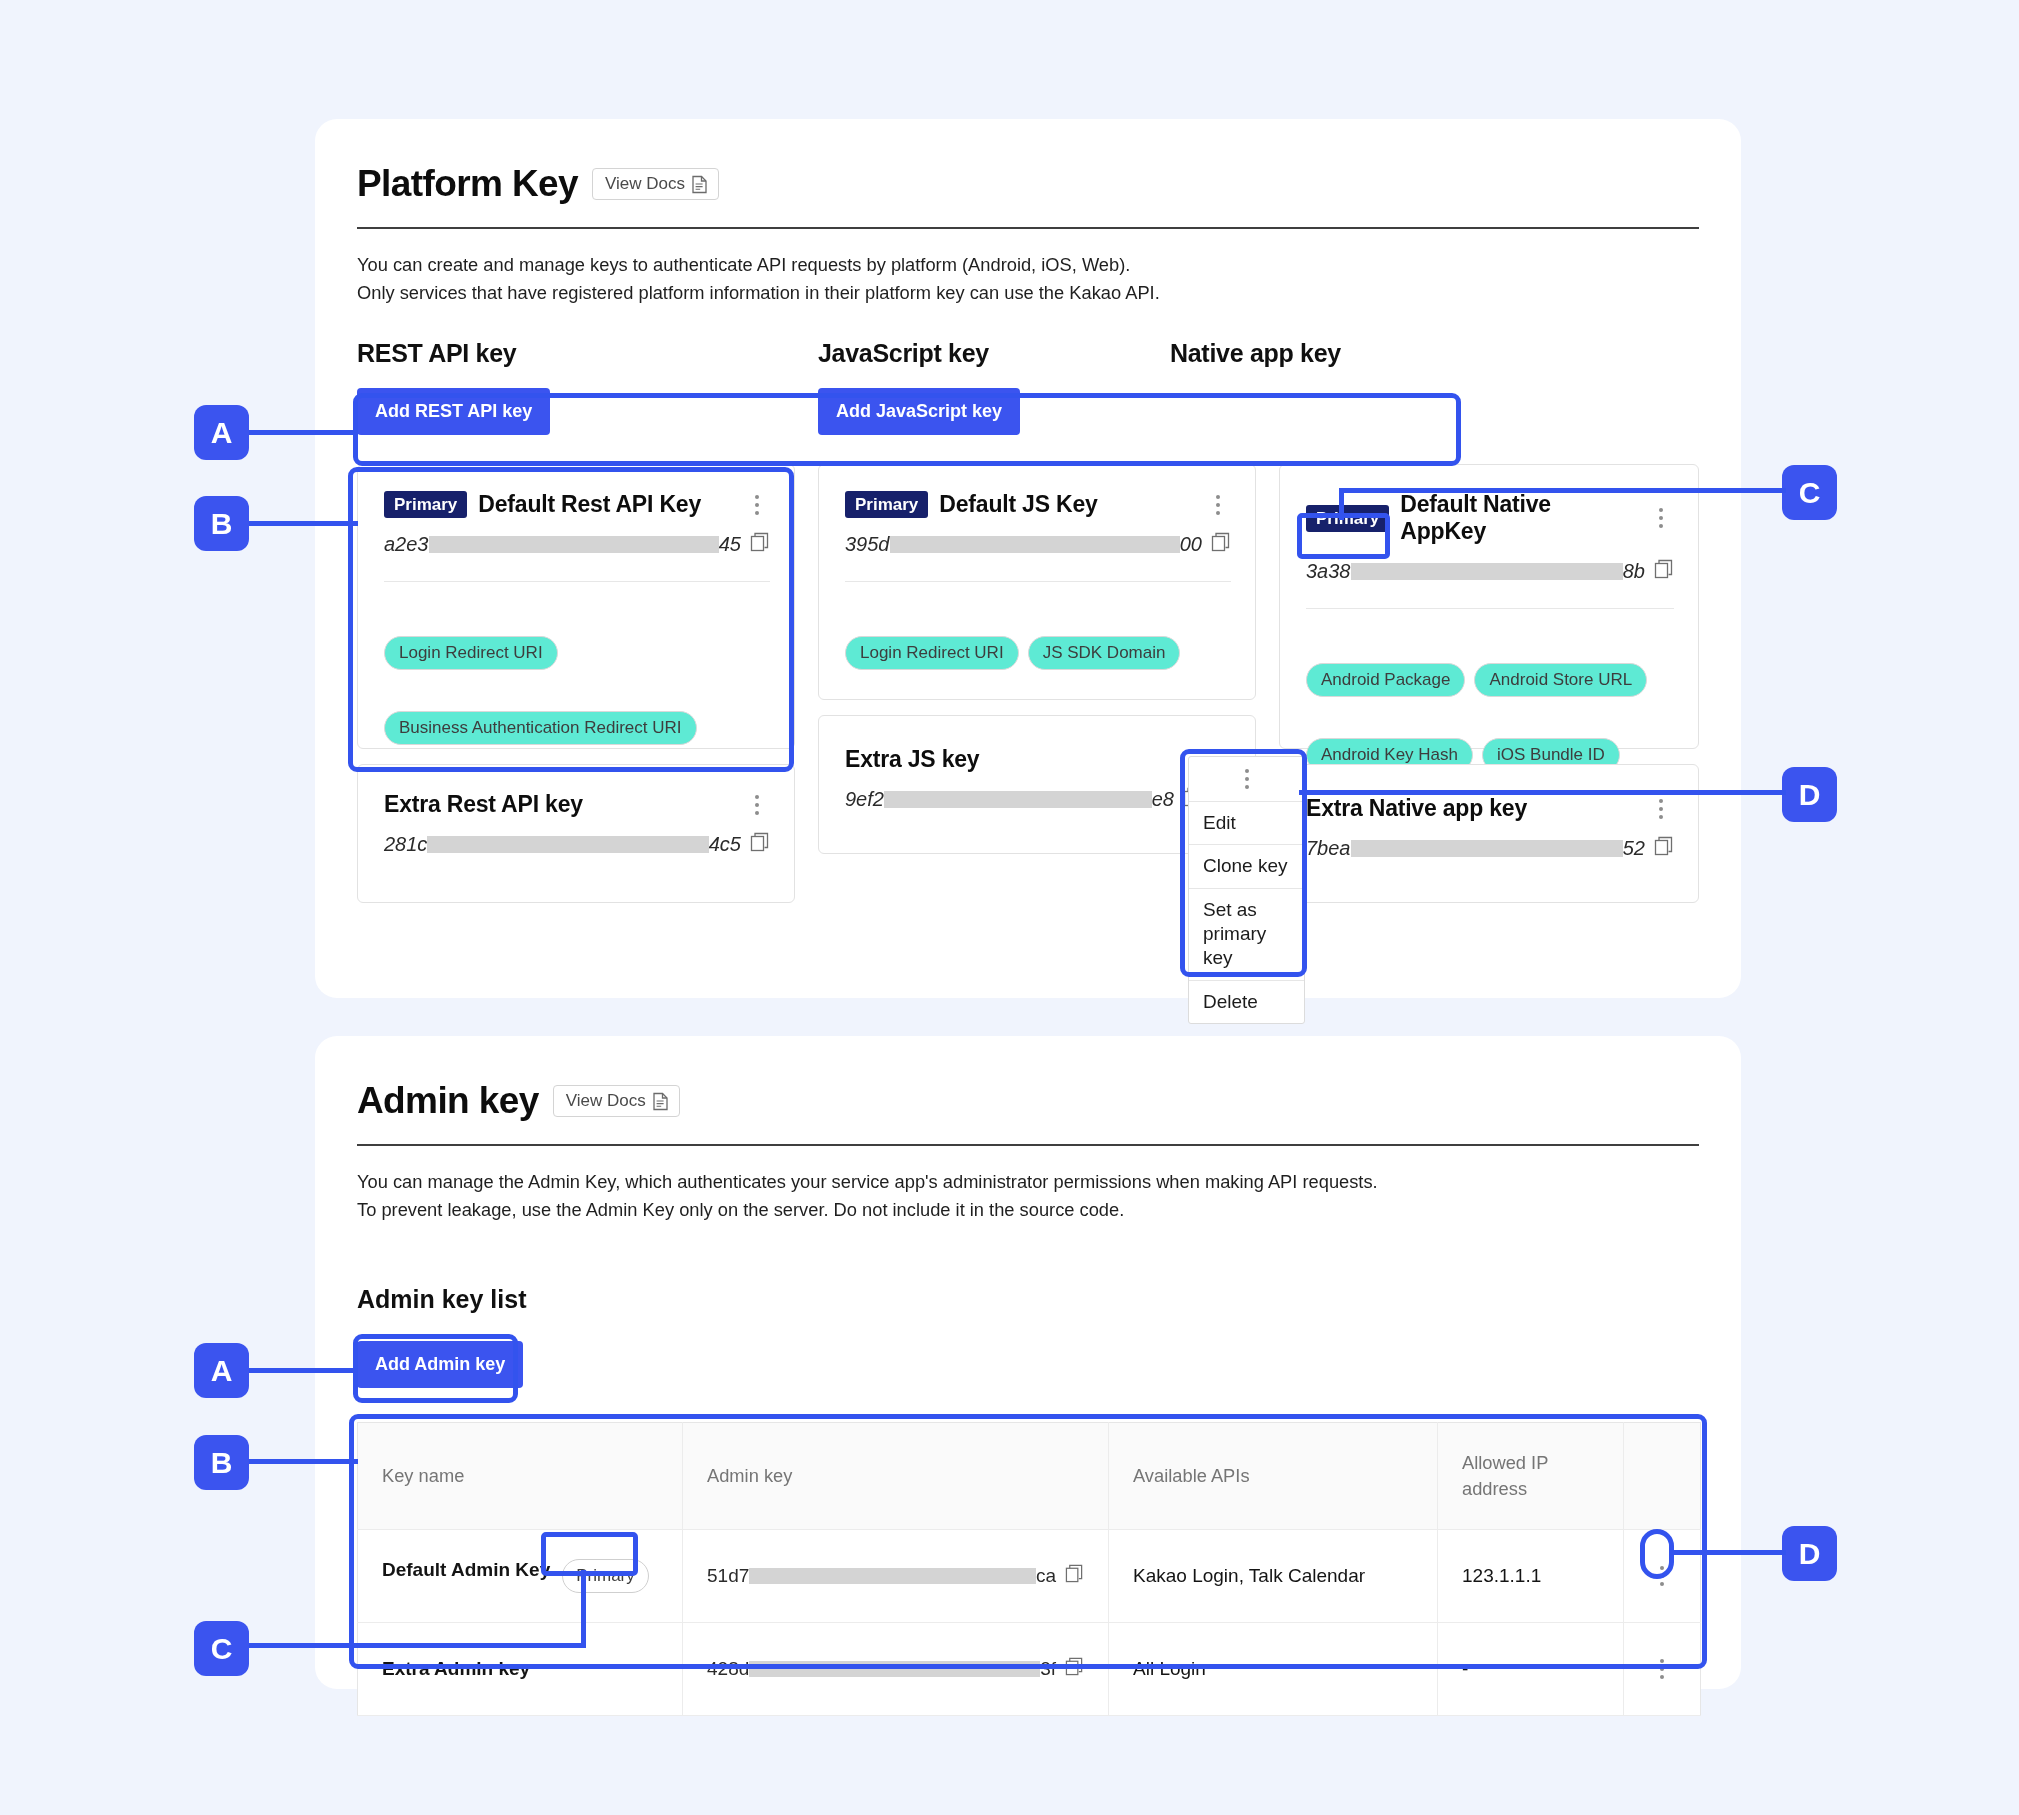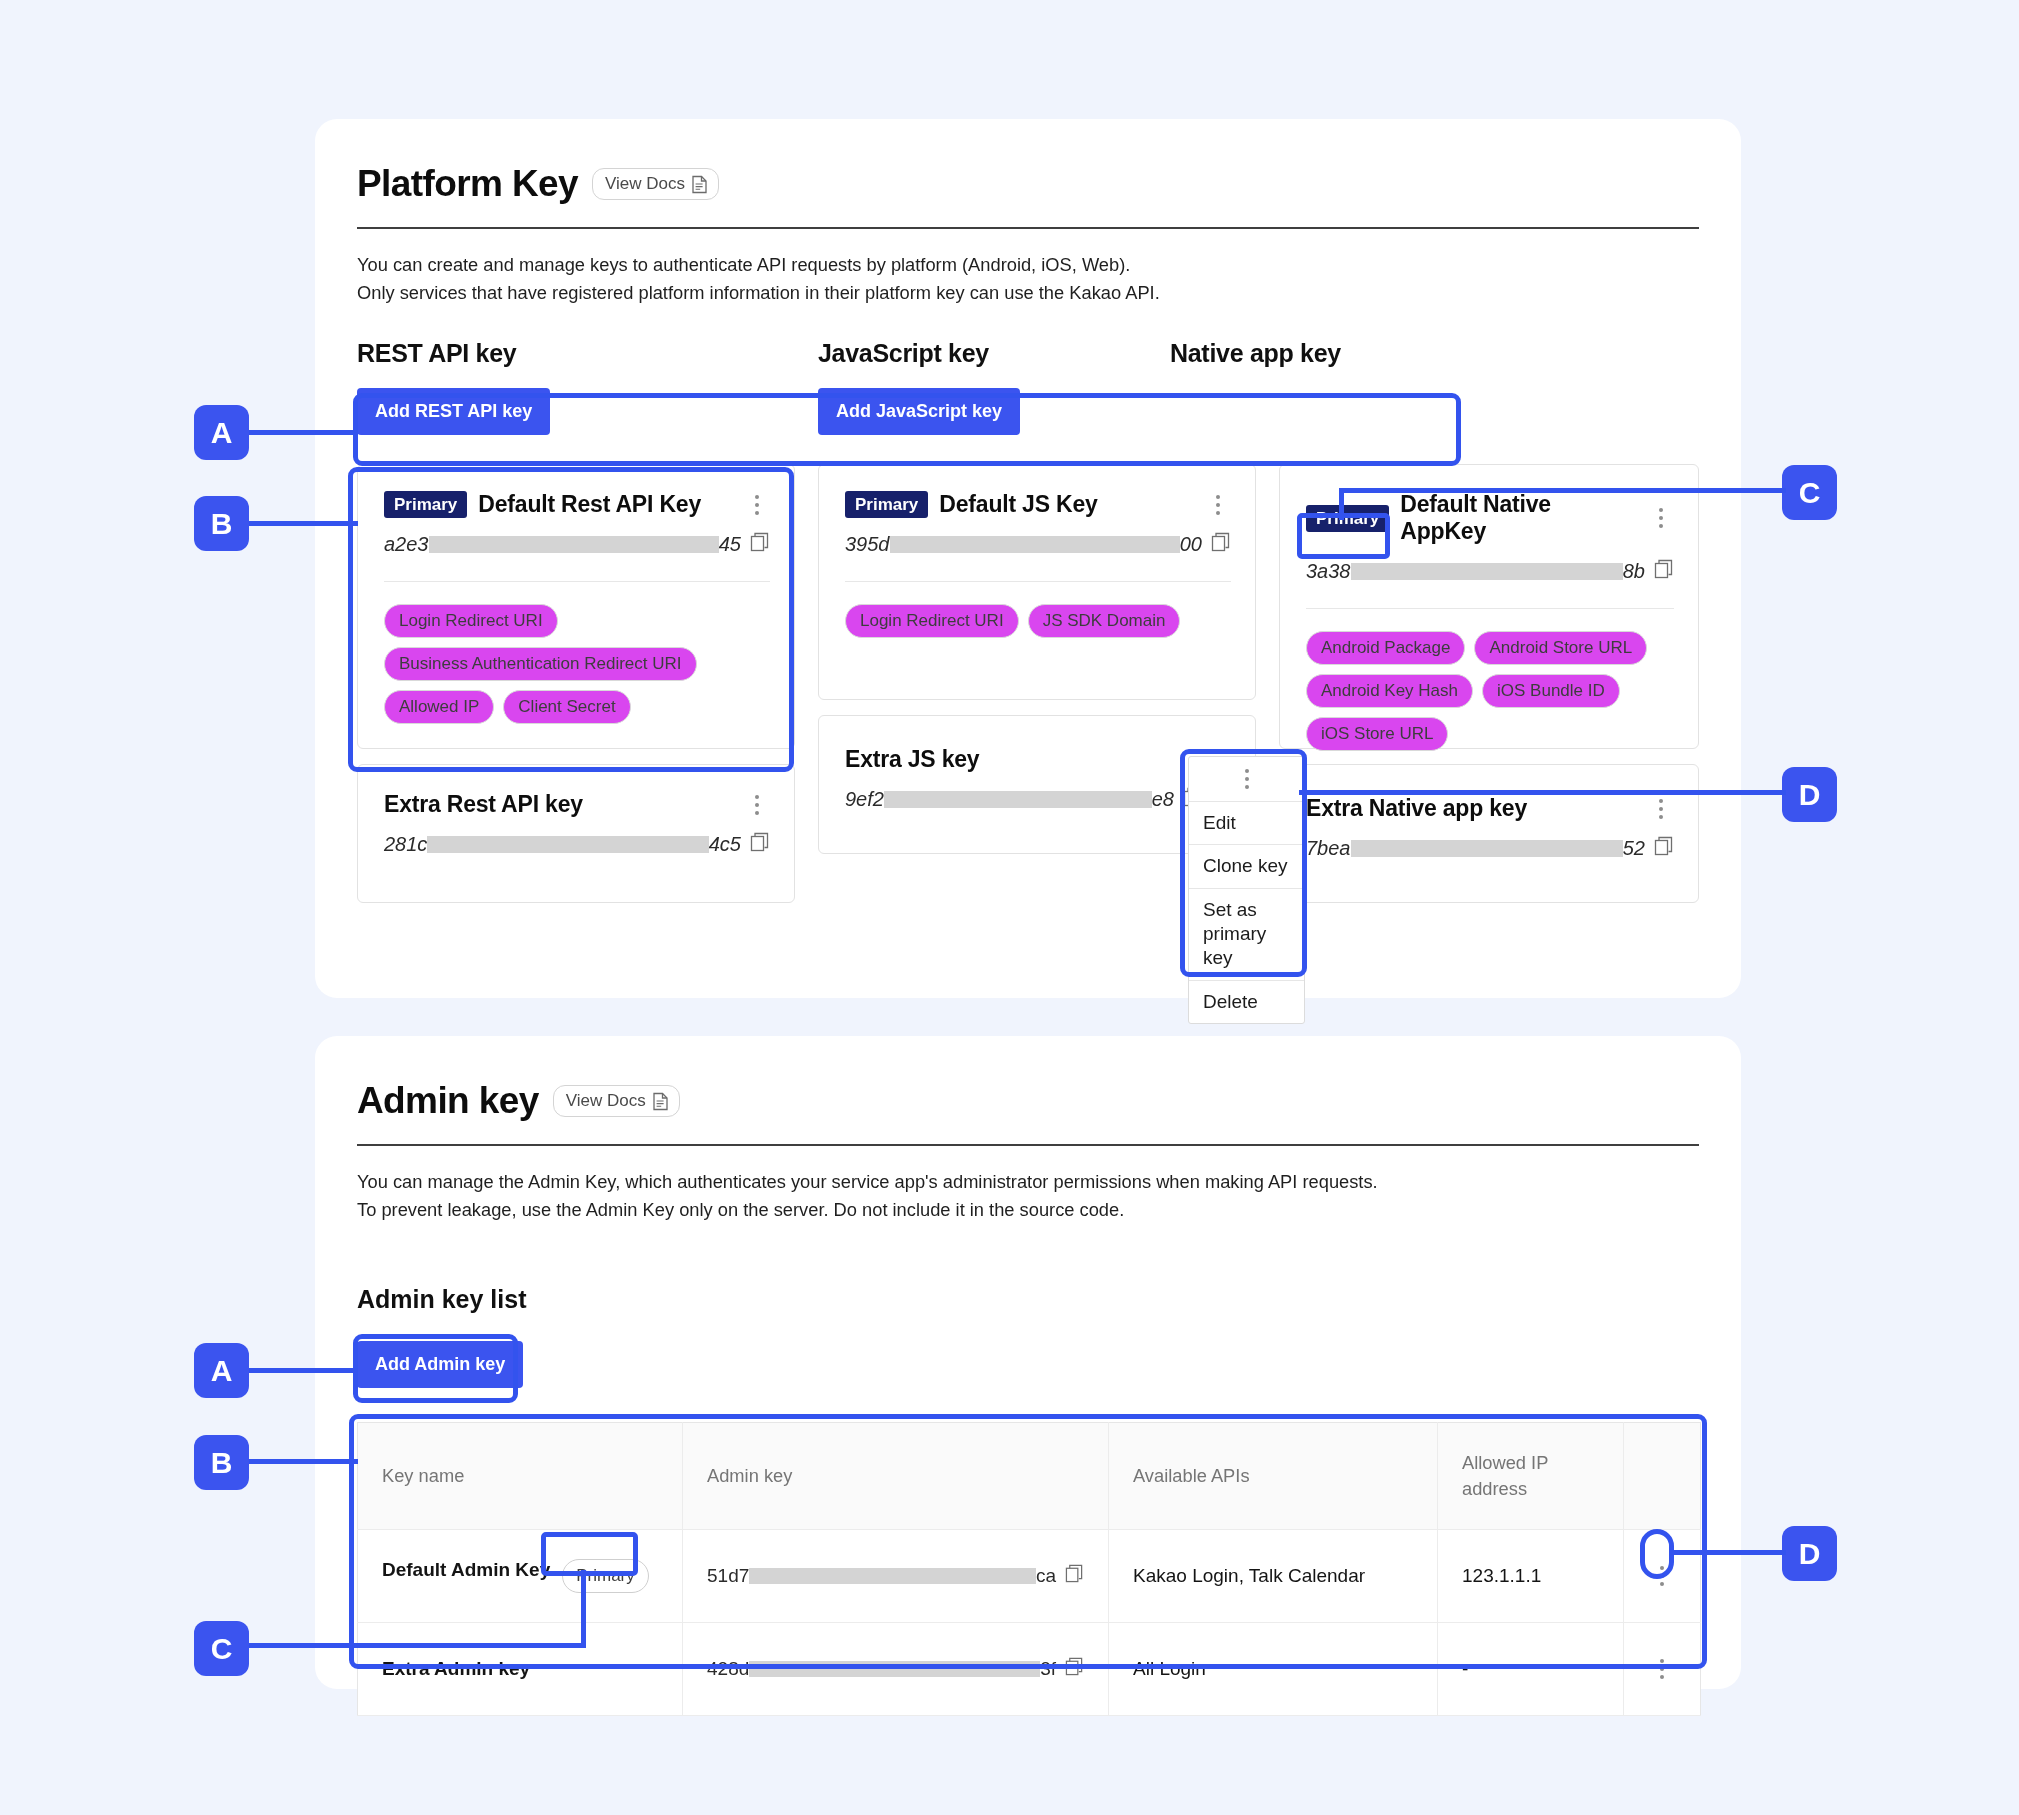--- a/index.html
+++ b/index.html
@@ -21,21 +21,21 @@
   #admin-panel    { left: 315px; top: 1036px; width: 1426px; height: 653px; }
 
   .panel-inner { position: absolute; left: 42px; top: 0; right: 42px; }
 
   
   .sec-head { display: flex; align-items: center; gap: 14px; }
   .sec-title { font-size: 37px; font-weight: bold; color: #0d0d0d; letter-spacing: -0.6px; }
   .docs-btn {
     display: inline-flex; align-items: center; gap: 6px;
     border: 1px solid #d4d4d4; background: #fff;
-    border-radius: 12px; padding: 5px 10px 5px 12px;
+    border-radius: 4px; padding: 5px 10px 5px 12px;
     font-size: 17px; color: #4a4a4a; cursor: pointer;
   }
   .docs-btn .doc-ic { display:inline-block; width:17px; height:19px; }
   .rule { height: 2px; background: #3f3f3f; margin-top: 22px; }
   .desc { margin-top: 22px; font-size: 18.3px; line-height: 1.55; color: #1f1f1f; }
 
   
   .col-heads { position: absolute; left: 0; right: 0; display: flex; }
   .col-head { font-size: 25px; font-weight: bold; color: #101010; letter-spacing: -0.3px; }
 
@@ -67,22 +67,22 @@
   .kebab i { width: 4px; height: 4px; border-radius: 50%; background: #8d8d8d; display: block; }
 
   .kc-key { display: flex; align-items: center; margin-top: 14px; font-size: 20px; color: #2b2b2b; font-style: italic; }
   .kc-key .mask { flex: 1 1 auto; height: 17px; background: #d4d4d4; margin: 0 0px; }
   .copy-ic { margin-left: 9px; cursor: pointer; flex: none; }
 
   .kc-div { height: 1px; background: #e7e7e7; margin: 24px 0 22px; }
   .chips { display: flex; flex-wrap: wrap; gap: 9px; }
   .chip {
     border: 1px solid #d9d9d9; border-radius: 989px;
-    padding: 6px 14px; font-size: 17px; color: #3d3d3d; background: #d946ef;
-    white-space: nowrap; cursor: pointer;
+    padding: 6px 14px; font-size: 17px; color: #3d3d3d; background: #5eead4;
+    white-space: nowrap; cursor: pointer; margin-top: 32px;
   }
 
   
   .menu {
     position: absolute; background: #fff;
     border: 1px solid #dcdcdc; border-radius: 3px;
     width: 117px;
   }
   .menu-kebab { height: 44px; display:flex; align-items:center; justify-content:center;
                 flex-direction: column; gap: 4px; cursor: pointer; }

